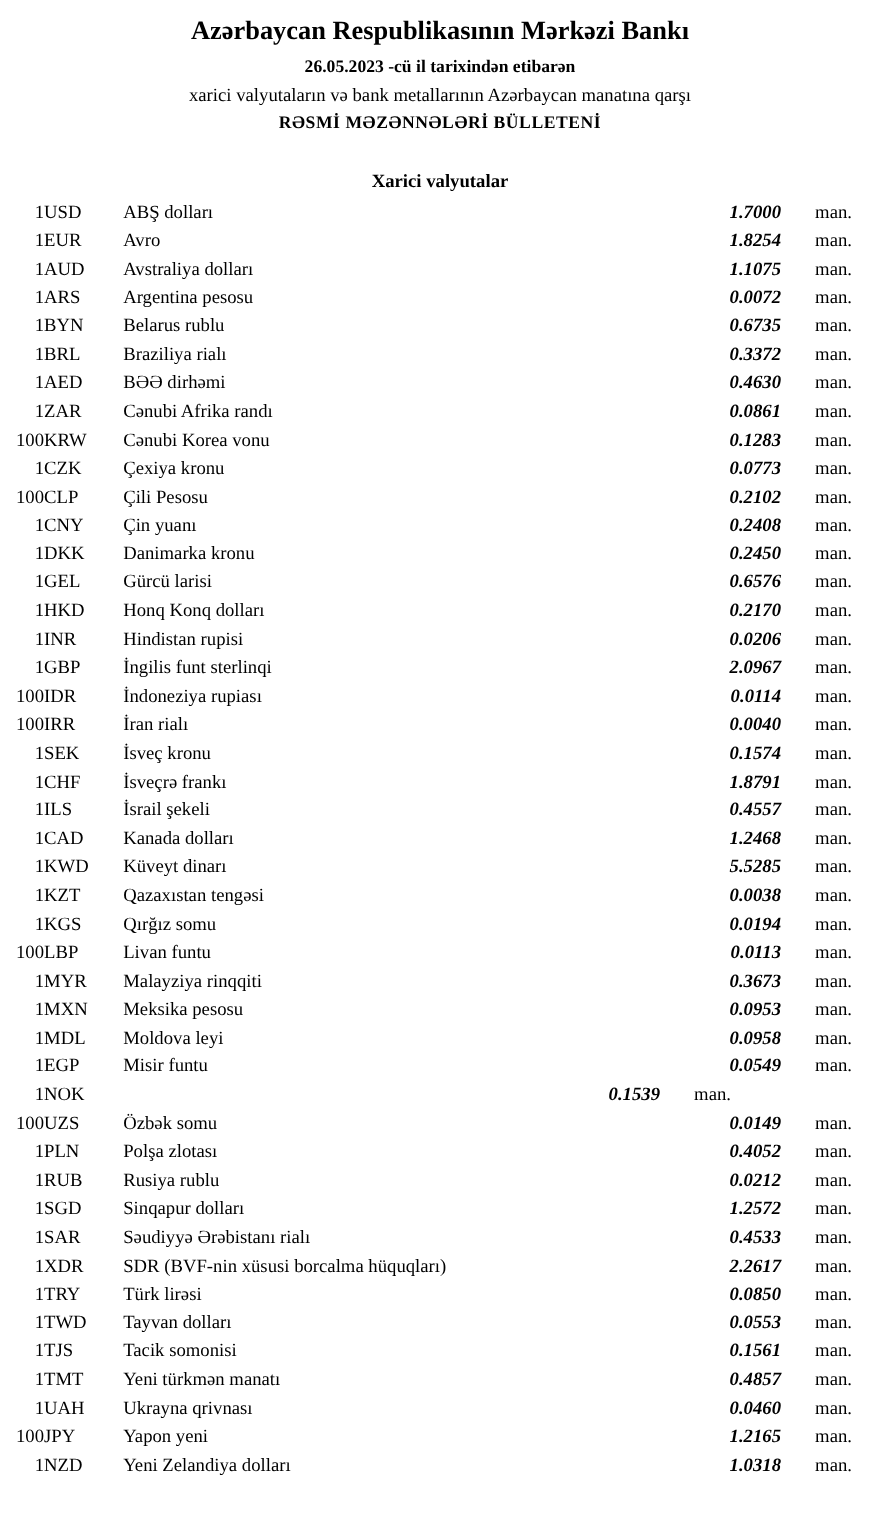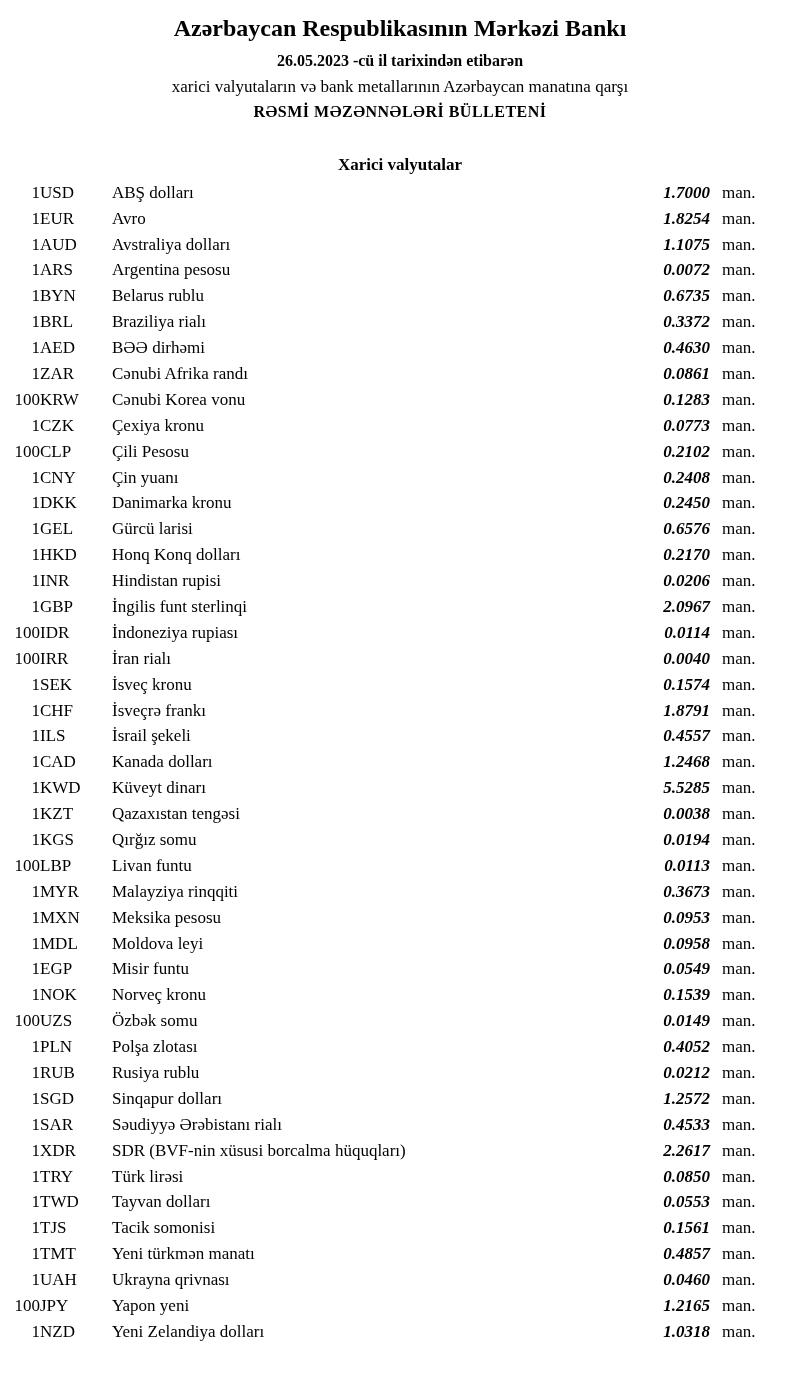--- a/index.html
+++ b/index.html
@@ -51,21 +51,21 @@
     display: grid;
     grid-template-columns: 40px 64px 1fr 110px 58px;
     align-items: center;
     height: 25.9px;
     font-size: 17px;
   }
   .qty   { text-align: right; }
   .code  { }
   .name  { padding-left: 8px; }
   .rate  { text-align: right; font-weight: bold; font-style: italic; }
-  .unit  { padding-left: 12px; }
+  .unit  { padding-left: 31px; }
 </style>
 </head>
 <body>
 
 <div class="page">
 
   <header class="header">
     <h1 class="title">Azərbaycan Respublikasının Mərkəzi Bankı</h1>
     <div class="date-line">26.05.2023 -cü il tarixindən etibarən</div>
     <div class="subtitle">xarici valyutaların və bank metallarının Azərbaycan manatına qarşı</div>
@@ -319,21 +319,20 @@
     <span class="qty">1</span>
     <span class="code">EGP</span>
     <span class="name">Misir funtu</span>
     <span class="rate">0.0549</span>
     <span class="unit">man.</span>
   </div>
 
   <div class="row">
     <span class="qty">1</span>
     <span class="code">NOK</span>
-    <span class="name">Norveç kronu</span>
     <span class="rate">0.1539</span>
     <span class="unit">man.</span>
   </div>
 
   <div class="row">
     <span class="qty">100</span>
     <span class="code">UZS</span>
     <span class="name">Özbək somu</span>
     <span class="rate">0.0149</span>
     <span class="unit">man.</span>

